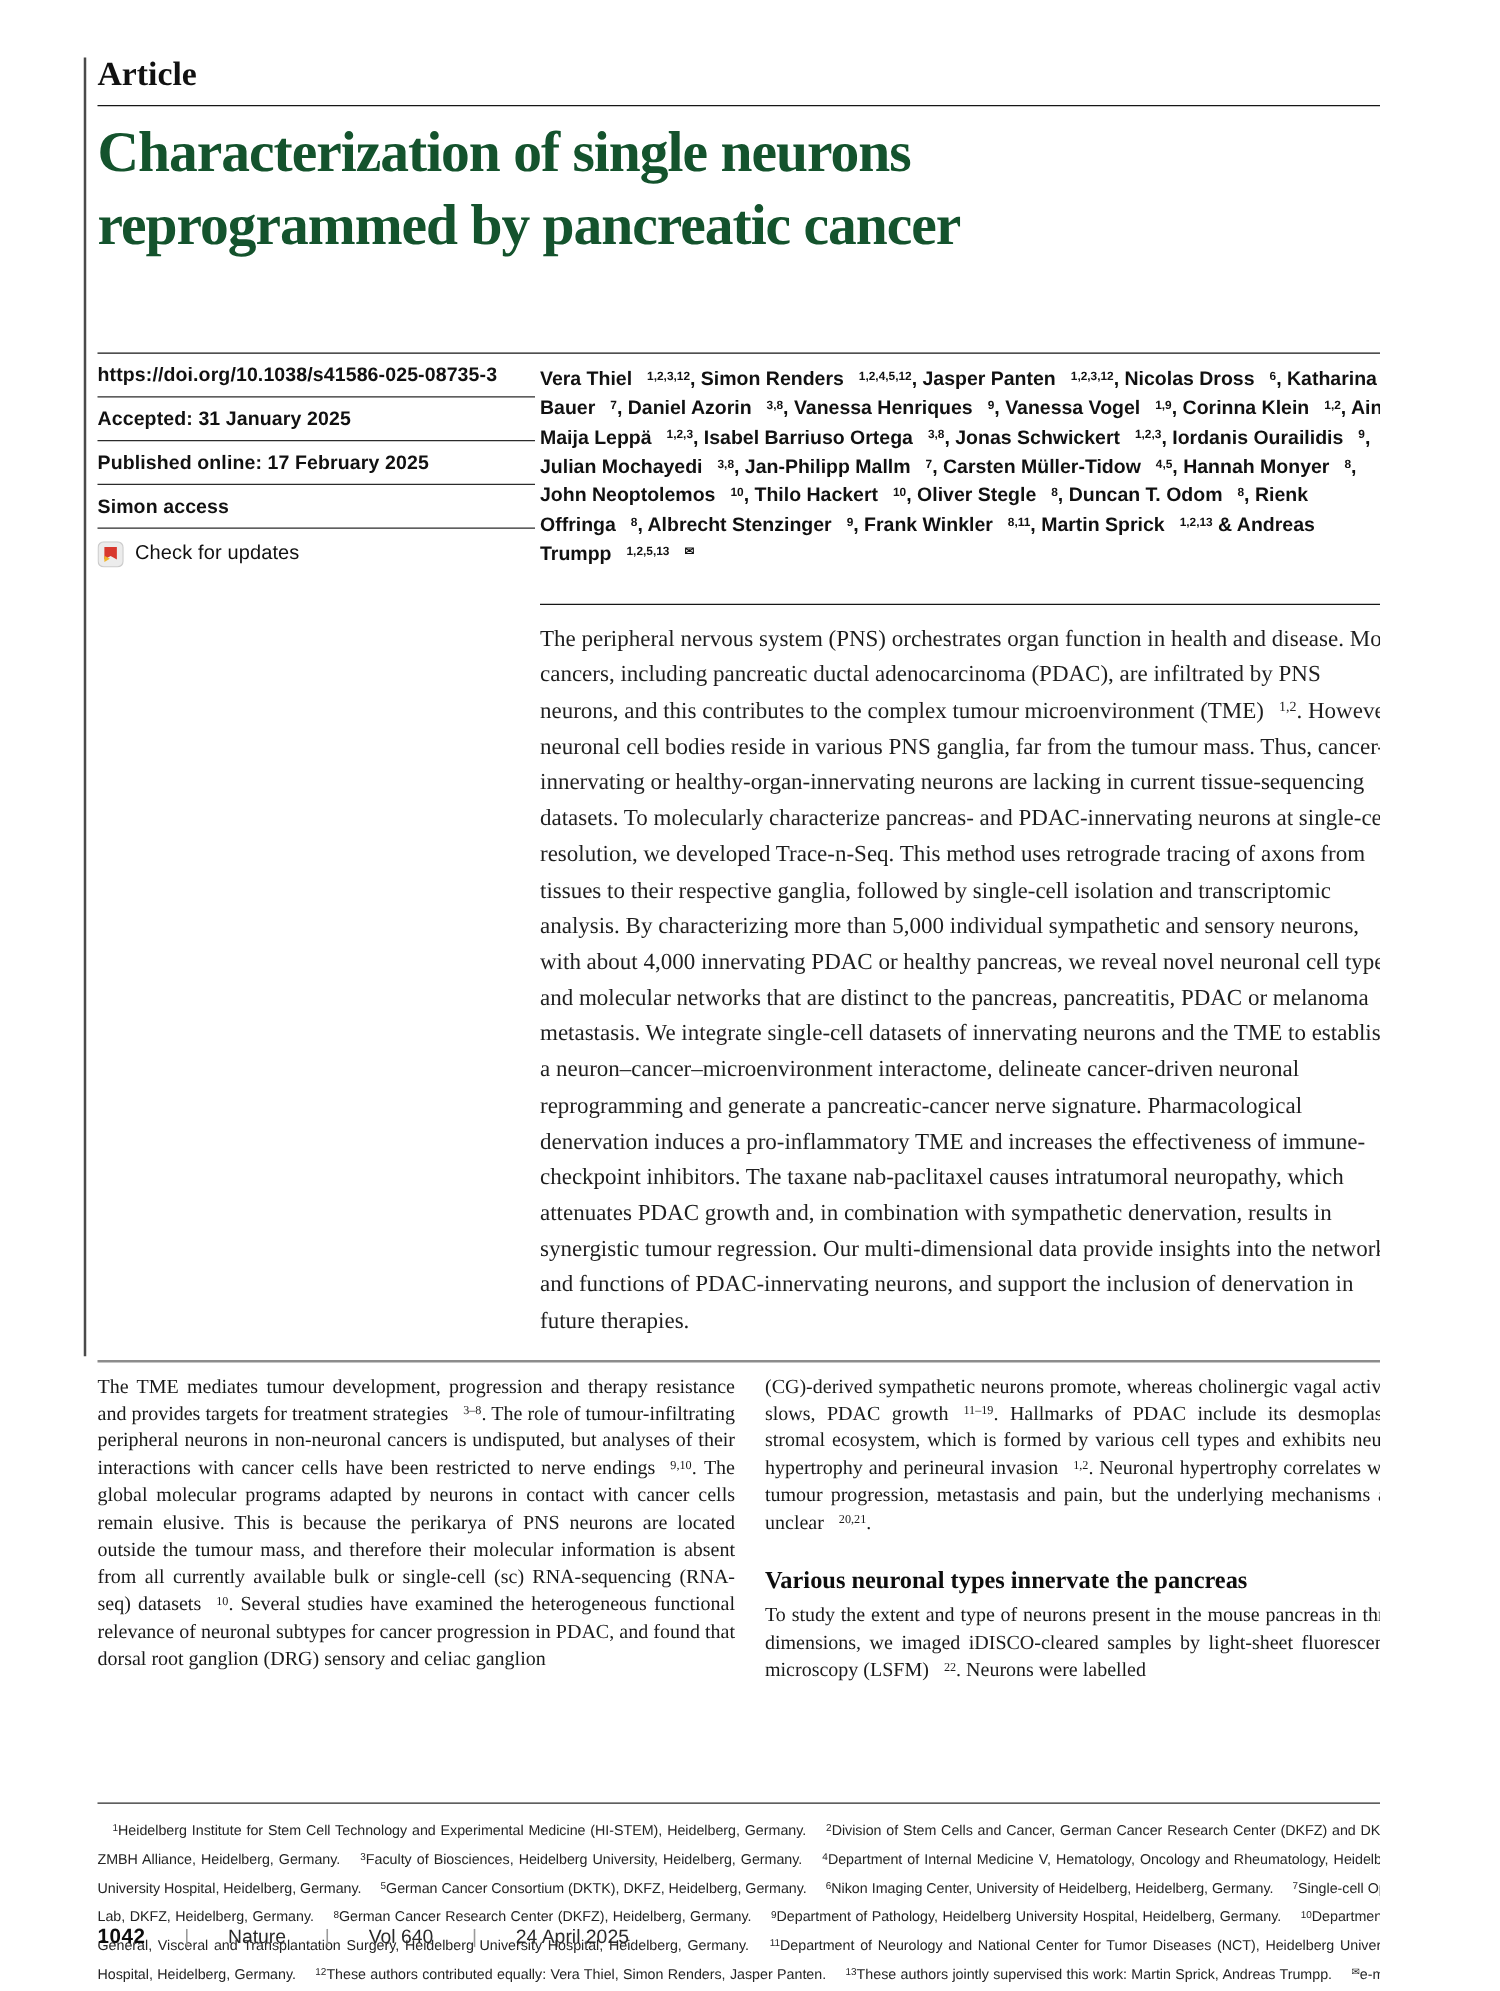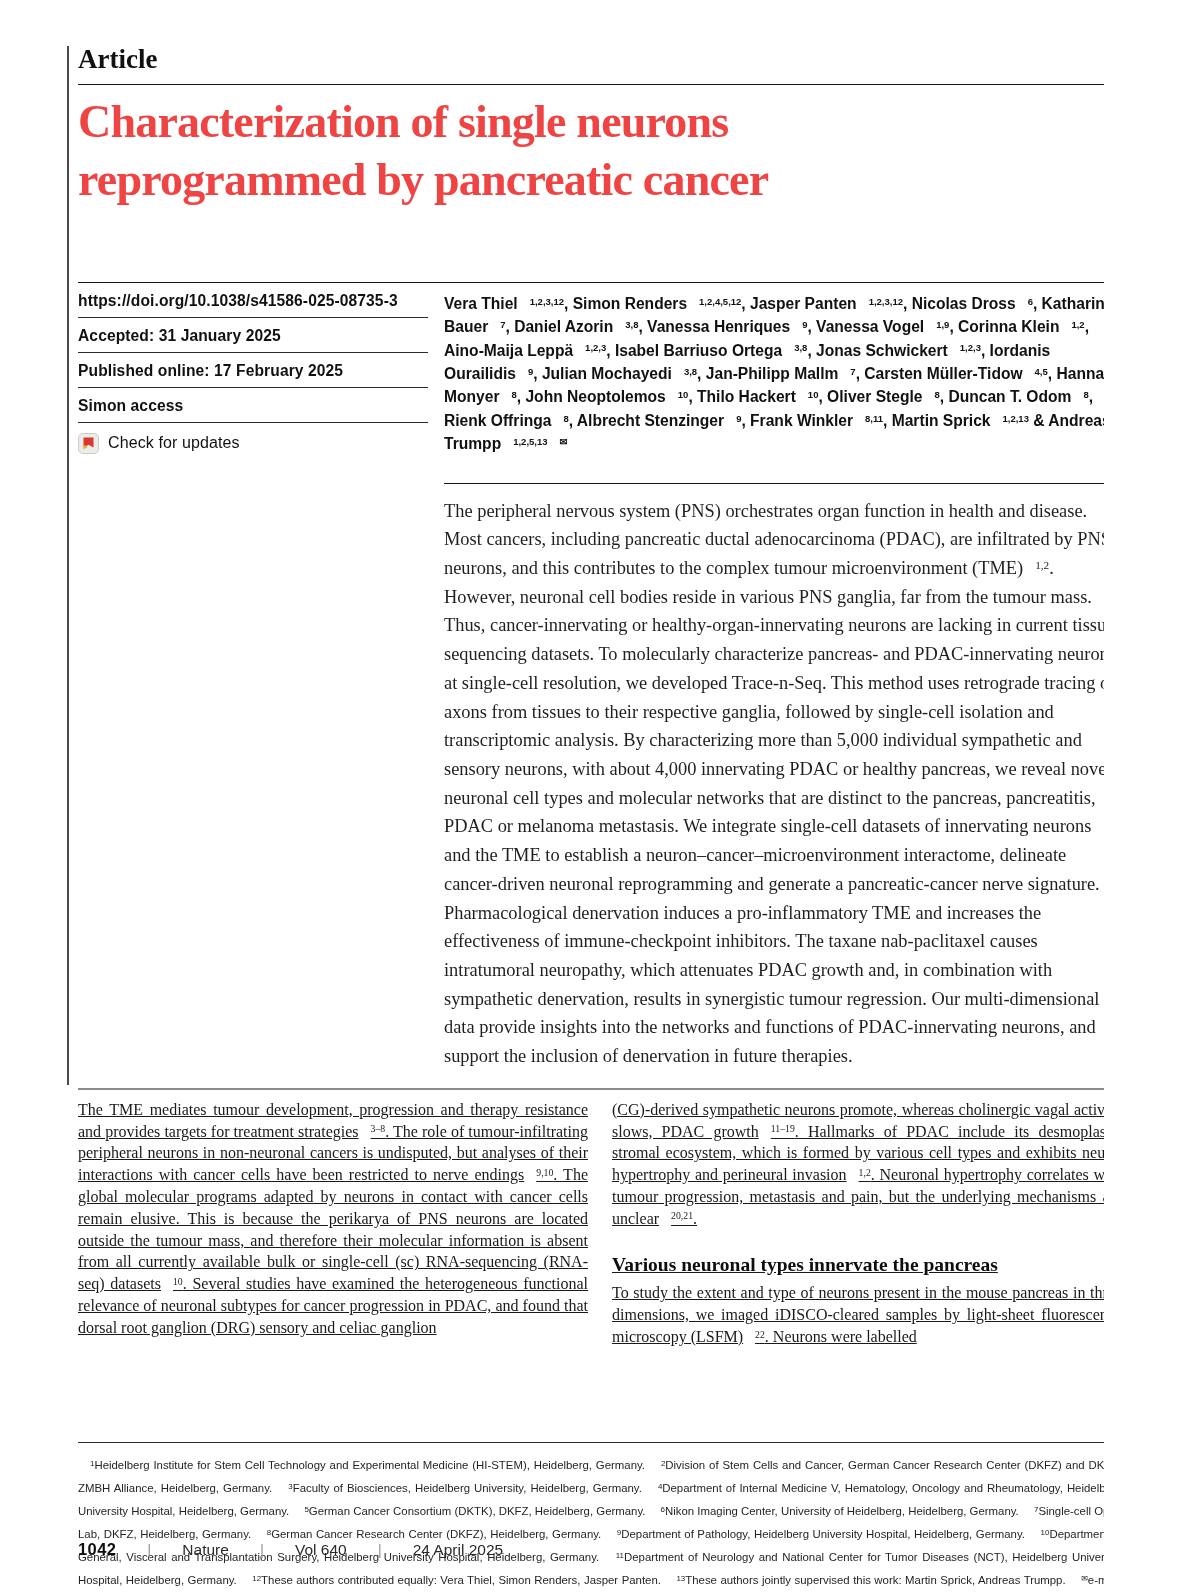--- a/index.html
+++ b/index.html
@@ -8,34 +8,34 @@
     width:1104px; height:1593px; position:relative; background:#fff;
     font-family:"Liberation Serif", serif; color:#1c1c1c; overflow:hidden;
   }
   .vbar { position:absolute; left:67px; top:46px; width:2px; height:1039px; background:#4a4a4a; }
   .content { position:absolute; left:78px; top:44px; width:1044px; }
 
   .kicker { font-size:27px; font-weight:700; color:#111; }
   .hr-black { border-top:1.6px solid #161616; }
   .kicker-rule { margin-top:9px; }
 
-  .title { font-size:46px; font-weight:700; line-height:1.27; letter-spacing:-0.8px; max-width:930px; margin-top:8px; color:#ef4444; }
+  .title { font-size:46px; font-weight:700; line-height:1.27; letter-spacing:-0.8px; max-width:930px; margin-top:8px; color:#14532d; }
 
-  .top-grid { margin-top:72px; border-top:1.6px solid #161616; display:grid; grid-template-columns:350px 1fr; column-gap:16px; }
+  .top-grid { margin-top:72px; border-top:1.6px solid #161616; display:grid; grid-template-columns:350px 1fr; column-gap:4px; }
 
   .meta-item { font-family:"Liberation Sans", sans-serif; font-weight:700; font-size:15.6px; padding:9px 0 7px; border-bottom:1px solid #2b2b2b; color:#111; letter-spacing:0.1px; }
   .meta-item.last { border-bottom:none; font-weight:400; font-size:16px; display:flex; align-items:center; gap:9px; padding-top:10px; }
 
   .authors { font-family:"Liberation Sans", sans-serif; font-weight:700; font-size:15.6px; line-height:23.4px; padding-top:9px; color:#111; }
   sup { font-size:61%; line-height:0; vertical-align:baseline; position:relative; top:-0.45em;padding-left:12px; }
 
   .abstract { margin-top:27px; border-top:1.6px solid #161616; padding-top:13px; font-size:18.4px; line-height:28.7px; color:#1f1f1f; }
 
   .body-section { margin-top:17px; border-top:2.5px solid #8c8c8c; padding-top:9px; display:flex; gap:24px; }
-  .body-col { flex:1; font-size:16px; line-height:21.8px; text-align:justify; color:#1a1a1a;text-decoration:underline; }
+  .body-col { flex:1; font-size:16px; line-height:21.8px; text-align:justify; color:#1a1a1a; }
   .section-heading { font-size:19.5px; font-weight:700; margin:24px 0 7px; text-align:left; color:#0e0e0e; }
 
   .footnotes { position:absolute; left:78px; width:1044px; top:1442px; border-top:1px solid #2b2b2b; padding-top:11px; font-family:"Liberation Sans", sans-serif; font-size:11.4px; line-height:23px; color:#242424; text-align:justify; font-weight:400; }
   .footnotes sup { font-size:70%; top:-0.4em; }
 
   .footer { position:absolute; left:78px; bottom:34px; font-family:"Liberation Sans", sans-serif; font-size:15.5px; color:#2a2a2a; display:flex; align-items:baseline; gap:31px; }
   .page-num { font-weight:700; font-size:16.5px; letter-spacing:0.4px; color:#0e0e0e; }
   .sep { color:#9a9a9a; }
 
   .crossmark { width:21px; height:21px; flex:0 0 auto; }

